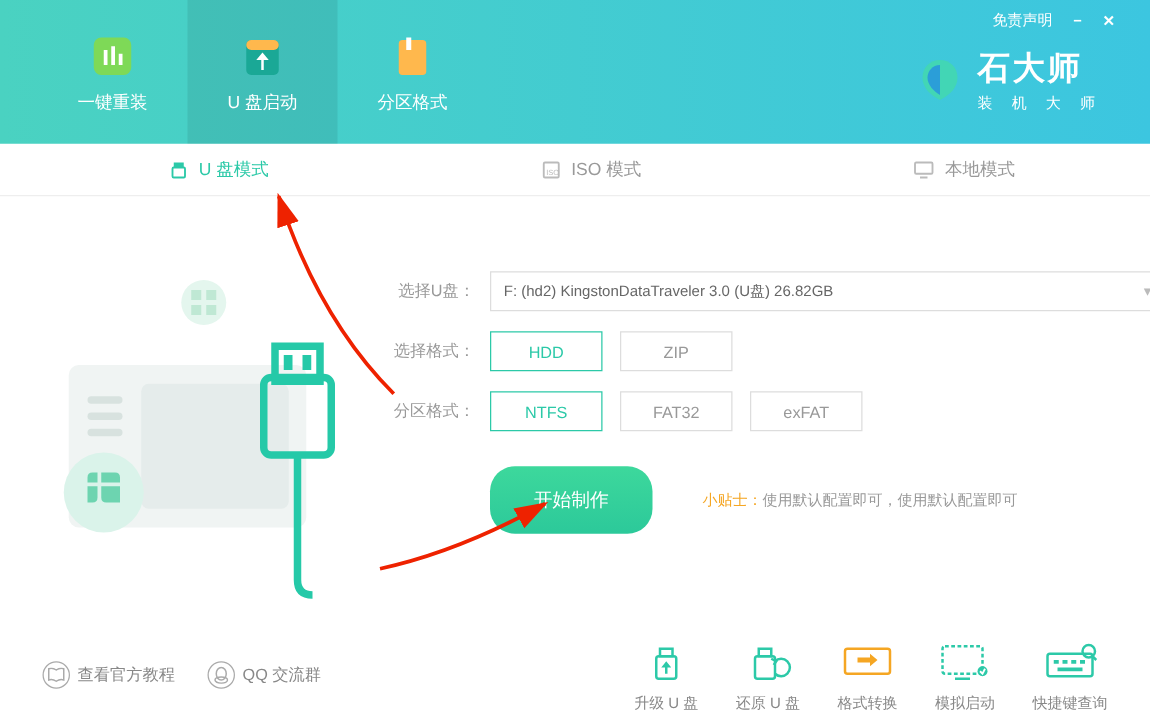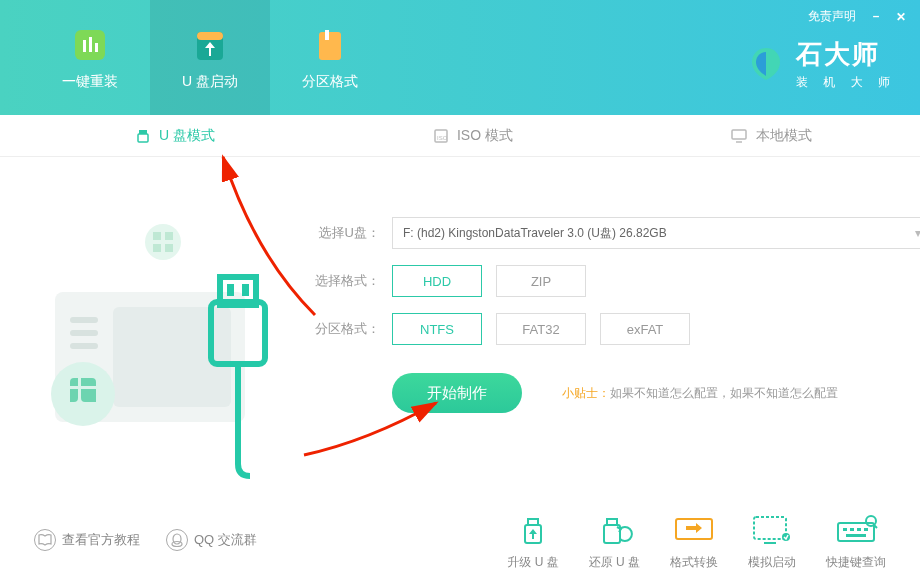--- a/index.html
+++ b/index.html
@@ -5,21 +5,21 @@
 * { box-sizing: border-box; margin: 0; padding: 0; }
 body { font-family: "Microsoft YaHei", sans-serif; background: #fff; width: 920px; height: 580px; overflow: hidden; position: relative; }
 
 .header { height: 115px; background: linear-gradient(to right, #4ad2c1, #3cc6e0); display: flex; align-items: stretch; position: relative; }
 .nav-tabs { display: flex; padding-left: 30px; }
 .nav-tab { width: 120px; display: flex; flex-direction: column; align-items: center; justify-content: center; color: #fff; font-size: 14px; cursor: pointer; }
 .nav-tab.active { background: rgba(0,0,0,0.08); }
 .nav-icon { width: 40px; height: 40px; display: flex; align-items: center; justify-content: center; margin-bottom: 8px; }
 .nav-label { font-size: 14px; }
 
-.header-right { position: absolute; right: 0; top: 0; display: flex; flex-direction: column; align-items: flex-end; padding: 8px 14px; }
+.header-right { position: absolute; right: 14px; top: 0; display: flex; flex-direction: column; align-items: flex-end; padding: 8px 14px; }
 .header-controls { display: flex; align-items: center; gap: 14px; color: #fff; font-size: 12px; }
 .logo-area { display: flex; align-items: center; margin-top: 12px; margin-right: 10px; gap: 10px; }
 .logo-text { color: #fff; }
 .logo-title { font-size: 26px; font-weight: bold; letter-spacing: 2px; }
 .logo-sub { font-size: 12px; letter-spacing: 6px; margin-top: 2px; }
 
 .mode-tabs { display: flex; border-bottom: 1px solid #eee; height: 42px; padding-left: 26px; }
 .mode-tab { flex: 1; display: flex; align-items: center; justify-content: center; gap: 8px; font-size: 14px; color: #999; cursor: pointer; }
 .mode-tab.active { color: #2cc9a8; }
 
@@ -28,21 +28,21 @@
 
 .form-area { position: absolute; left: 310px; top: 60px; }
 .form-row { display: flex; align-items: center; margin-bottom: 16px; }
 .form-label { width: 70px; color: #999; font-size: 13px; text-align: right; margin-right: 12px; }
 .select-box { width: 540px; height: 32px; border: 1px solid #ddd; display: flex; align-items: center; padding: 0 10px; font-size: 12px; color: #666; position: relative; cursor: pointer; }
 .select-arrow { position: absolute; right: 10px; color: #bbb; }
 .opt-btn { width: 90px; height: 32px; border: 1px solid #ddd; display: flex; align-items: center; justify-content: center; font-size: 13px; color: #999; margin-right: 14px; cursor: pointer; }
 .opt-btn.selected { border-color: #2cc9a8; color: #2cc9a8; }
 
 .action-row { display: flex; align-items: center; margin-top: 28px; margin-left: 82px; }
-.primary-btn { width: 130px; height: 40px; border-radius: 20px; background: linear-gradient(to bottom, #3dd89c, #2cc99a); color: #fff; display: flex; align-items: center; justify-content: center; font-size: 15px; cursor: pointer; }
+.primary-btn { width: 130px; height: 54px; border-radius: 20px; background: linear-gradient(to bottom, #3dd89c, #2cc99a); color: #fff; display: flex; align-items: center; justify-content: center; font-size: 15px; cursor: pointer; }
 .tip-text { margin-left: 40px; font-size: 12px; color: #999; }
 .tip-label { color: #f5a623; }
 
 .arrow-svg { position: absolute; pointer-events: none; }
 
 .footer { position: absolute; bottom: 0; left: 0; right: 0; height: 80px; display: flex; align-items: center; }
 .footer-left { display: flex; gap: 26px; padding-left: 34px; }
 .footer-link { display: flex; align-items: center; gap: 6px; color: #888; font-size: 13px; cursor: pointer; }
 .footer-link-icon { width: 22px; height: 22px; border: 1.5px solid #aaa; border-radius: 50%; display: flex; align-items: center; justify-content: center; font-size: 12px; color: #aaa; }
 .footer-tools { display: flex; gap: 30px; margin-left: auto; padding-right: 34px; }
@@ -180,21 +180,21 @@
         </div>
       <div class="opt-btn">
           <span>exFAT</span>
         </div>
     </div>
     <div class="action-row">
       <div class="primary-btn">
           <span>开始制作</span>
         </div>
       <div class="tip-text">
-        <span class="tip-label">小贴士：</span><span>如果不知道怎么配置，如果不知道怎么配置</span>
+        <span class="tip-label">小贴士：</span><span>使用默认配置即可，使用默认配置即可</span>
       </div>
     </div>
   </div>
 
   <svg class="arrow-svg" style="left:215px; top:-12px;" width="120" height="180">
     <defs>
         <marker id="ah1" markerWidth="10" markerHeight="10" refX="8" refY="3" orient="auto">
           <path d="M0,0 L0,6 L9,3 z" fill="#e20"></path>
         </marker>
       </defs>

